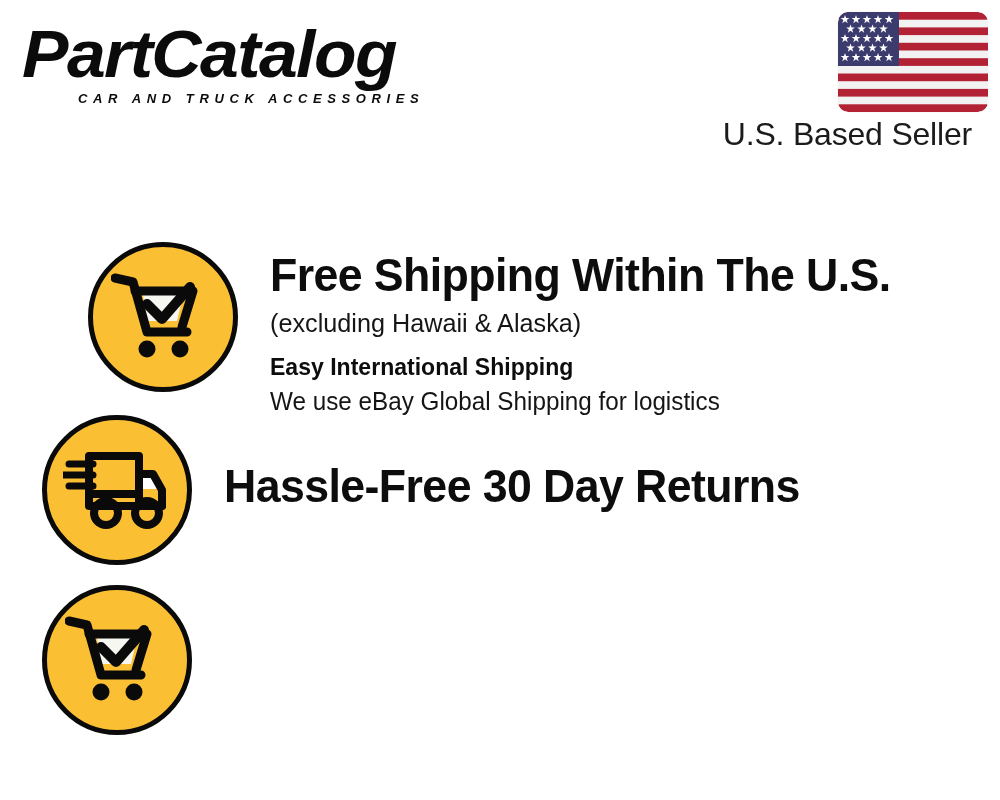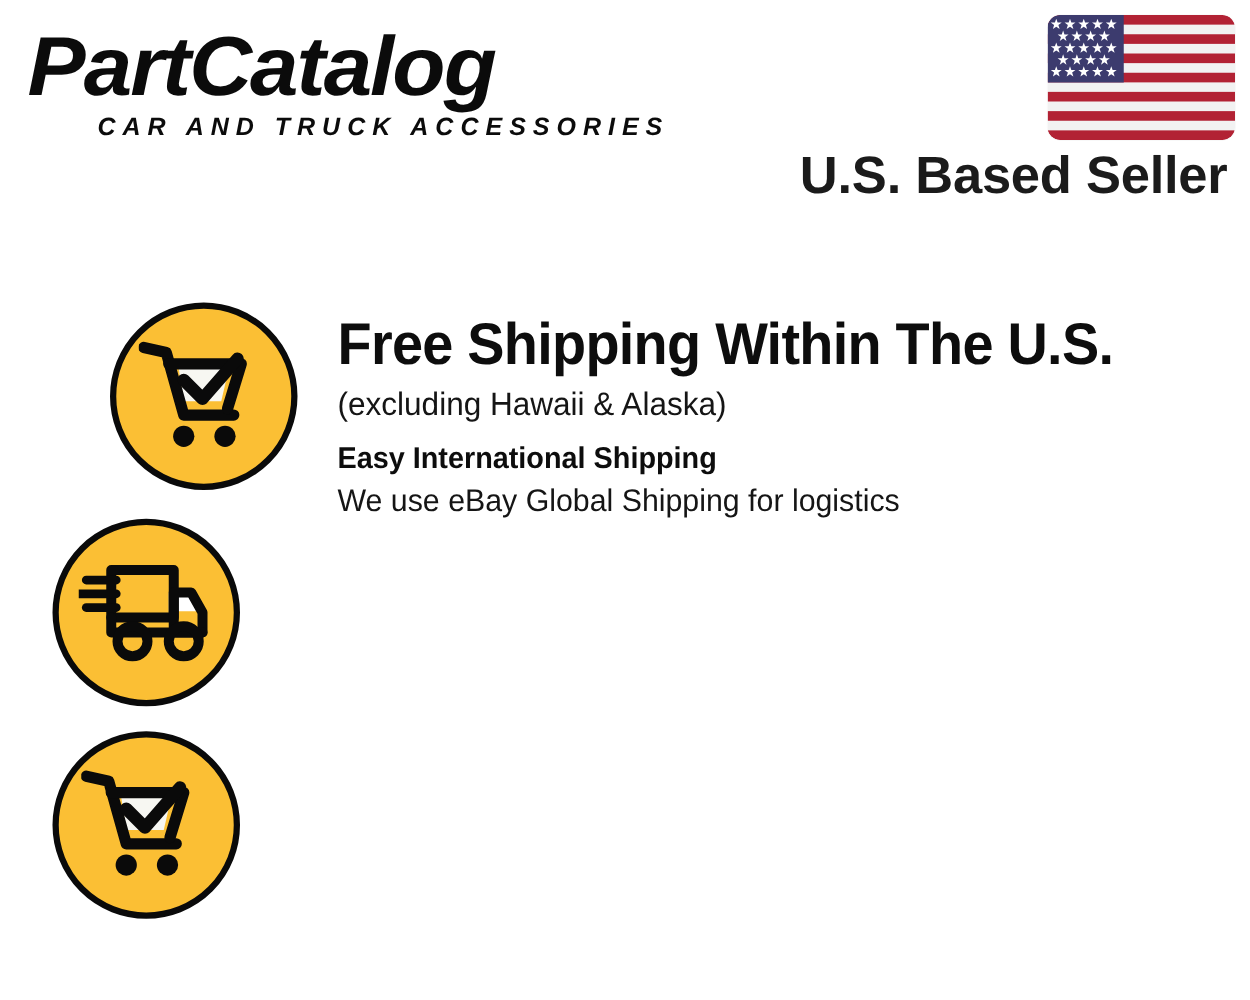--- a/index.html
+++ b/index.html
@@ -49,21 +49,21 @@
     letter-spacing: -1.5px;
     color: #0b0b0b;
     white-space: nowrap;
     transform: scaleX(1.04);
     transform-origin: left center;
   }
   .brand-tagline {
     font-family: "Liberation Sans", sans-serif;
     font-weight: bold;
     font-style: italic;
-    font-size: 20px;
+    font-size: 13px;
     letter-spacing: 5.6px;
     color: #0b0b0b;
     white-space: nowrap;
     margin-top: 1px;
     margin-left: 56px;
   }
 
   
   .flag-badge {
     position: absolute;
@@ -72,25 +72,25 @@
     width: 150px;
     height: 100px;
     border-radius: 10px;
     overflow: hidden;
     box-shadow: 0 0 0 0.5px rgba(0,0,0,0.04);
   }
   .flag-svg { display: block; width: 150px; height: 100px; }
 
   .seller-note {
     position: absolute;
-    right: 18px;
+    right: 28px;
     top: 116px;
     font-family: "Liberation Sans", sans-serif;
-    font-size: 42px;
-    font-weight: bold;
+    font-size: 32px;
+    font-weight: normal;
     color: #1b1b1b;
     white-space: nowrap;
     letter-spacing: -0.2px;
   }
 
   
   .features {
     position: absolute;
     left: 0;
     top: 230px;
@@ -268,20 +268,23 @@
           <rect x="26" y="8" width="50" height="38" fill="none" stroke="#0A0A0A" stroke-width="8" stroke-linejoin="round"></rect>
           <path d="M76 26 L90 26 L99 42 L99 58 L76 58 Z" fill="none" stroke="#0A0A0A" stroke-width="8" stroke-linejoin="round" stroke-linecap="round"></path>
           <path d="M26 46 L26 58 L99 58" fill="none" stroke="#0A0A0A" stroke-width="8" stroke-linejoin="round" stroke-linecap="round"></path>
           <line x1="6" y1="16" x2="30" y2="16" stroke="#0A0A0A" stroke-width="7" stroke-linecap="round"></line>
           <line x1="0" y1="27" x2="30" y2="27" stroke="#0A0A0A" stroke-width="7" stroke-linecap="round"></line>
           <line x1="6" y1="38" x2="30" y2="38" stroke="#0A0A0A" stroke-width="7" stroke-linecap="round"></line>
           <circle cx="43" cy="65" r="12" fill="none" stroke="#0A0A0A" stroke-width="8"></circle>
           <circle cx="84" cy="65" r="12" fill="none" stroke="#0A0A0A" stroke-width="8"></circle>
         </svg>
       </div>
+      <div class="feature-text">
+        <div class="feat-title">Hassle-Free 30 Day Returns</div>
+      </div>
     </div>
 
     <div class="feature-row row-center" id="row-2">
       <div class="icon-badge">
         <svg width="104" height="96" viewBox="0 0 104 96">
           <polygon points="32,26 72,26 66,52 36,52" fill="#F7F7F2"></polygon>
           <path d="M4 9 L22 13 L36 63 L76 63" fill="none" stroke="#0A0A0A" stroke-width="9" stroke-linecap="round" stroke-linejoin="round"></path>
           <path d="M24 22 L82 22 L71 58" fill="none" stroke="#0A0A0A" stroke-width="9" stroke-linecap="round" stroke-linejoin="round"></path>
           <path d="M36 35 L51 50 L79 18" fill="none" stroke="#0A0A0A" stroke-width="10" stroke-linecap="round" stroke-linejoin="round"></path>
           <circle cx="36" cy="80" r="8.5" fill="#0A0A0A"></circle>

